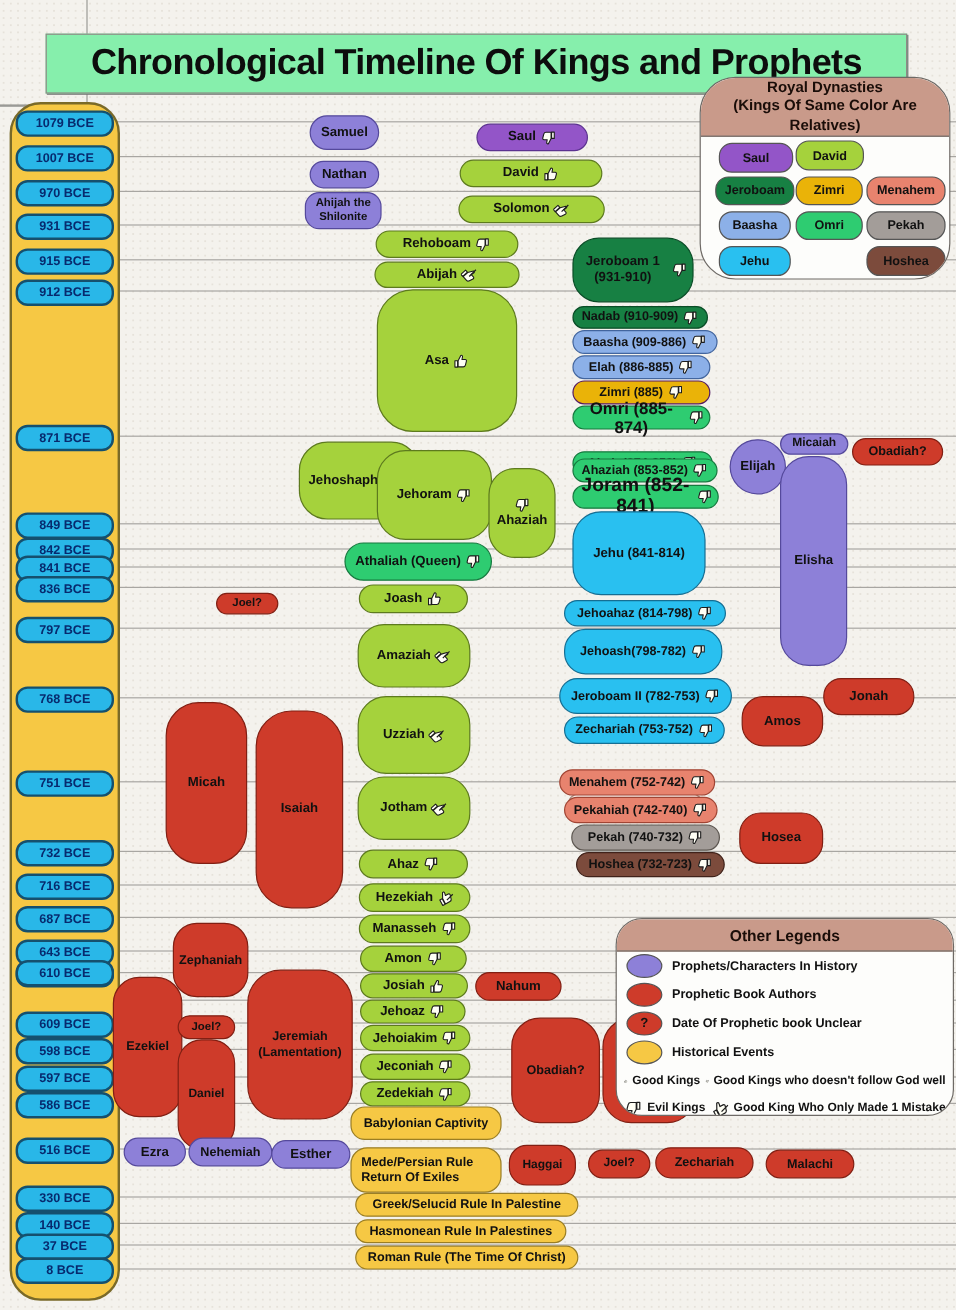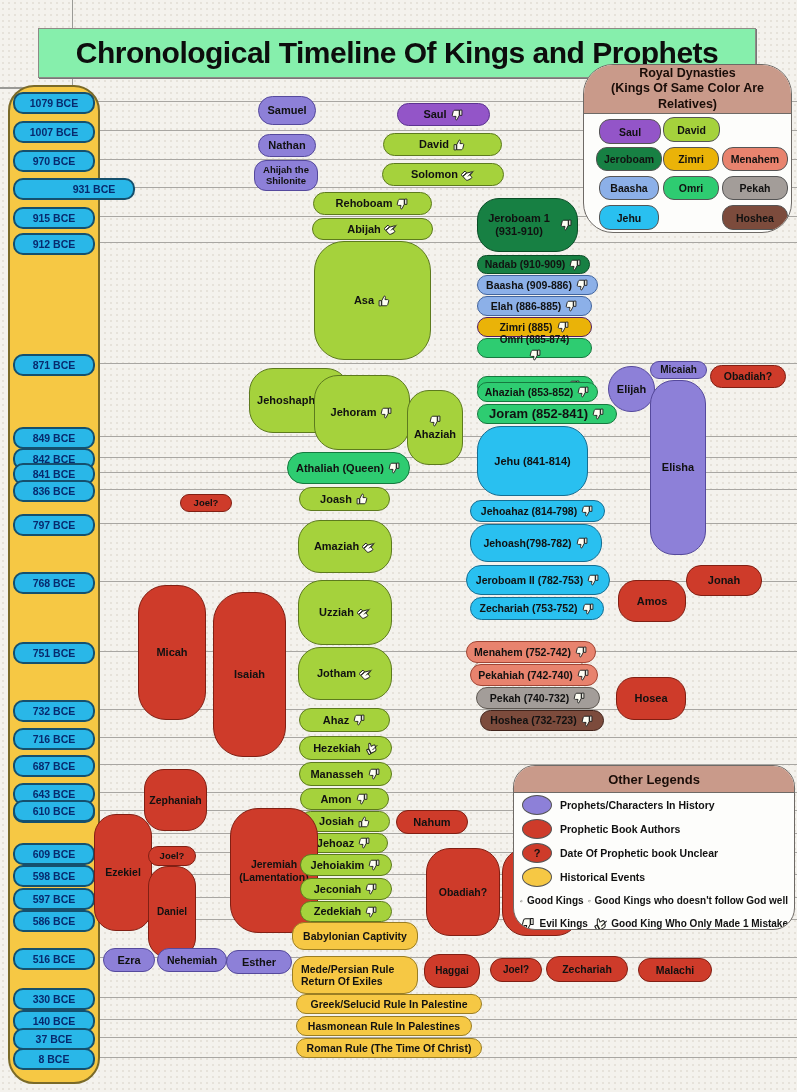--- a/index.html
+++ b/index.html
@@ -86,21 +86,21 @@
 
 <div id="diagram" style="position:absolute;inset:0;">
   <div class="timebar"></div>
 <div class="gridline" style="top: 101px;"></div>
     <div class="datepill" style="top: 92px;">1079 BCE</div>
     <div class="gridline" style="top: 130px;"></div>
     <div class="datepill" style="top: 121px;">1007 BCE</div>
     <div class="gridline" style="top: 159px;"></div>
     <div class="datepill" style="top: 150px;">970 BCE</div>
     <div class="gridline" style="top: 187px;"></div>
-    <div class="datepill" style="top: 178px; padding-left: 40px;">931 BCE</div>
+    <div class="datepill" style="top: 178px;">931 BCE</div>
     <div class="gridline" style="top: 216px;"></div>
     <div class="datepill" style="top: 207px;">915 BCE</div>
     <div class="gridline" style="top: 242px;"></div>
     <div class="datepill" style="top: 233px;">912 BCE</div>
     <div class="gridline" style="top: 363px;"></div>
     <div class="datepill" style="top: 354px;">871 BCE</div>
     <div class="gridline" style="top: 436px;"></div>
     <div class="datepill" style="top: 427px;">849 BCE</div>
     <div class="gridline" style="top: 457px;"></div>
     <div class="datepill" style="top: 448px;">842 BCE</div>
@@ -232,21 +232,21 @@
       </svg>
     </div>
     <div class="node c-zi" style="left: 477px; top: 317px; width: 115px; height: 20px; border-radius: 10px; font-size: 10.5px;">
       <span>Zimri (885)</span>
       <svg width="14" height="14" viewBox="0 0 20 20">
         <g transform="rotate(180 10 10)">
           <path d="M3 9.5h3.2V17H3z M6.8 9.5 10 3.2c1.4-.6 2.3.3 2 1.6L11.4 8h3.8c1.1 0 1.8.9 1.5 2l-1.2 4.6c-.4 1.5-1.2 2.2-2.7 2.2H6.8z" fill="#fefef4" stroke="#1c1c1c" stroke-width="1.3" stroke-linejoin="round"></path>
         </g>
       </svg>
     </div>
-    <div class="node c-om" style="left: 477px; top: 338px; width: 115px; height: 20px; border-radius: 10px; font-size: 10px; flex-direction: column;">
+    <div class="node c-om" style="left: 477px; top: 338px; width: 115px; height: 20px; border-radius: 10px; font-size: 14px;">
       <span>Omri (885-874)</span>
       <svg width="14" height="14" viewBox="0 0 20 20">
         <g transform="rotate(180 10 10)">
           <path d="M3 9.5h3.2V17H3z M6.8 9.5 10 3.2c1.4-.6 2.3.3 2 1.6L11.4 8h3.8c1.1 0 1.8.9 1.5 2l-1.2 4.6c-.4 1.5-1.2 2.2-2.7 2.2H6.8z" fill="#fefef4" stroke="#1c1c1c" stroke-width="1.3" stroke-linejoin="round"></path>
         </g>
       </svg>
     </div>
     <div class="node c-om" style="left: 477px; top: 376px; width: 117px; height: 20px; border-radius: 10px; font-size: 10.5px;">
       <span>Ahab (874-853)</span>
       <svg width="14" height="14" viewBox="0 0 20 20">
@@ -265,21 +265,21 @@
       <span>Elijah</span>
     </div>
     <div class="node c-om" style="left: 477px; top: 382px; width: 121px; height: 20px; border-radius: 10px; font-size: 10.5px;">
       <span>Ahaziah (853-852)</span>
       <svg width="14" height="14" viewBox="0 0 20 20">
         <g transform="rotate(180 10 10)">
           <path d="M3 9.5h3.2V17H3z M6.8 9.5 10 3.2c1.4-.6 2.3.3 2 1.6L11.4 8h3.8c1.1 0 1.8.9 1.5 2l-1.2 4.6c-.4 1.5-1.2 2.2-2.7 2.2H6.8z" fill="#fefef4" stroke="#1c1c1c" stroke-width="1.3" stroke-linejoin="round"></path>
         </g>
       </svg>
     </div>
-    <div class="node c-om" style="left: 477px; top: 404px; width: 140px; height: 20px; border-radius: 10px; font-size: 13px;">
+    <div class="node c-om" style="left: 477px; top: 404px; width: 122px; height: 20px; border-radius: 10px; font-size: 16px;">
       <span>Joram (852-841)</span>
       <svg width="14" height="14" viewBox="0 0 20 20">
         <g transform="rotate(180 10 10)">
           <path d="M3 9.5h3.2V17H3z M6.8 9.5 10 3.2c1.4-.6 2.3.3 2 1.6L11.4 8h3.8c1.1 0 1.8.9 1.5 2l-1.2 4.6c-.4 1.5-1.2 2.2-2.7 2.2H6.8z" fill="#fefef4" stroke="#1c1c1c" stroke-width="1.3" stroke-linejoin="round"></path>
         </g>
       </svg>
     </div>
     <div class="node c-j" style="left: 217px; top: 368px; width: 101px; height: 65px; border-radius: 24px; margin-left: 32px;">
       <span>Jehoshaphat</span>
       <svg width="14" height="14" viewBox="0 0 20 20">
@@ -486,21 +486,21 @@
           <path d="M3 9.5h3.2V17H3z M6.8 9.5 10 3.2c1.4-.6 2.3.3 2 1.6L11.4 8h3.8c1.1 0 1.8.9 1.5 2l-1.2 4.6c-.4 1.5-1.2 2.2-2.7 2.2H6.8z" fill="#fefef4" stroke="#1c1c1c" stroke-width="1.3" stroke-linejoin="round"></path>
         </g>
       </svg>
     </div>
     <div class="node c-a" style="left: 94px; top: 814px; width: 58px; height: 117px; border-radius: 22px; font-size: 10.5px;">
       <span>Ezekiel</span>
     </div>
     <div class="node c-a" style="left: 148px; top: 846px; width: 48px; height: 20px; border-radius: 10px; font-size: 9.5px;">
       <span>Joel?</span>
     </div>
-    <div class="node c-a" style="left: 206px; top: 808px; width: 88px; height: 125px; border-radius: 28px; font-size: 10.5px; margin-left: 24px;">
+    <div class="node c-a" style="left: 206px; top: 808px; width: 88px; height: 125px; border-radius: 28px; font-size: 10.5px;">
       <span>Jeremiah (Lamentation)</span>
     </div>
     <div class="node c-j" style="left: 300px; top: 854px; width: 92px; height: 22px; border-radius: 11px;">
       <span>Jehoiakim</span>
       <svg width="14" height="14" viewBox="0 0 20 20">
         <g transform="rotate(180 10 10)">
           <path d="M3 9.5h3.2V17H3z M6.8 9.5 10 3.2c1.4-.6 2.3.3 2 1.6L11.4 8h3.8c1.1 0 1.8.9 1.5 2l-1.2 4.6c-.4 1.5-1.2 2.2-2.7 2.2H6.8z" fill="#fefef4" stroke="#1c1c1c" stroke-width="1.3" stroke-linejoin="round"></path>
         </g>
       </svg>
     </div>

